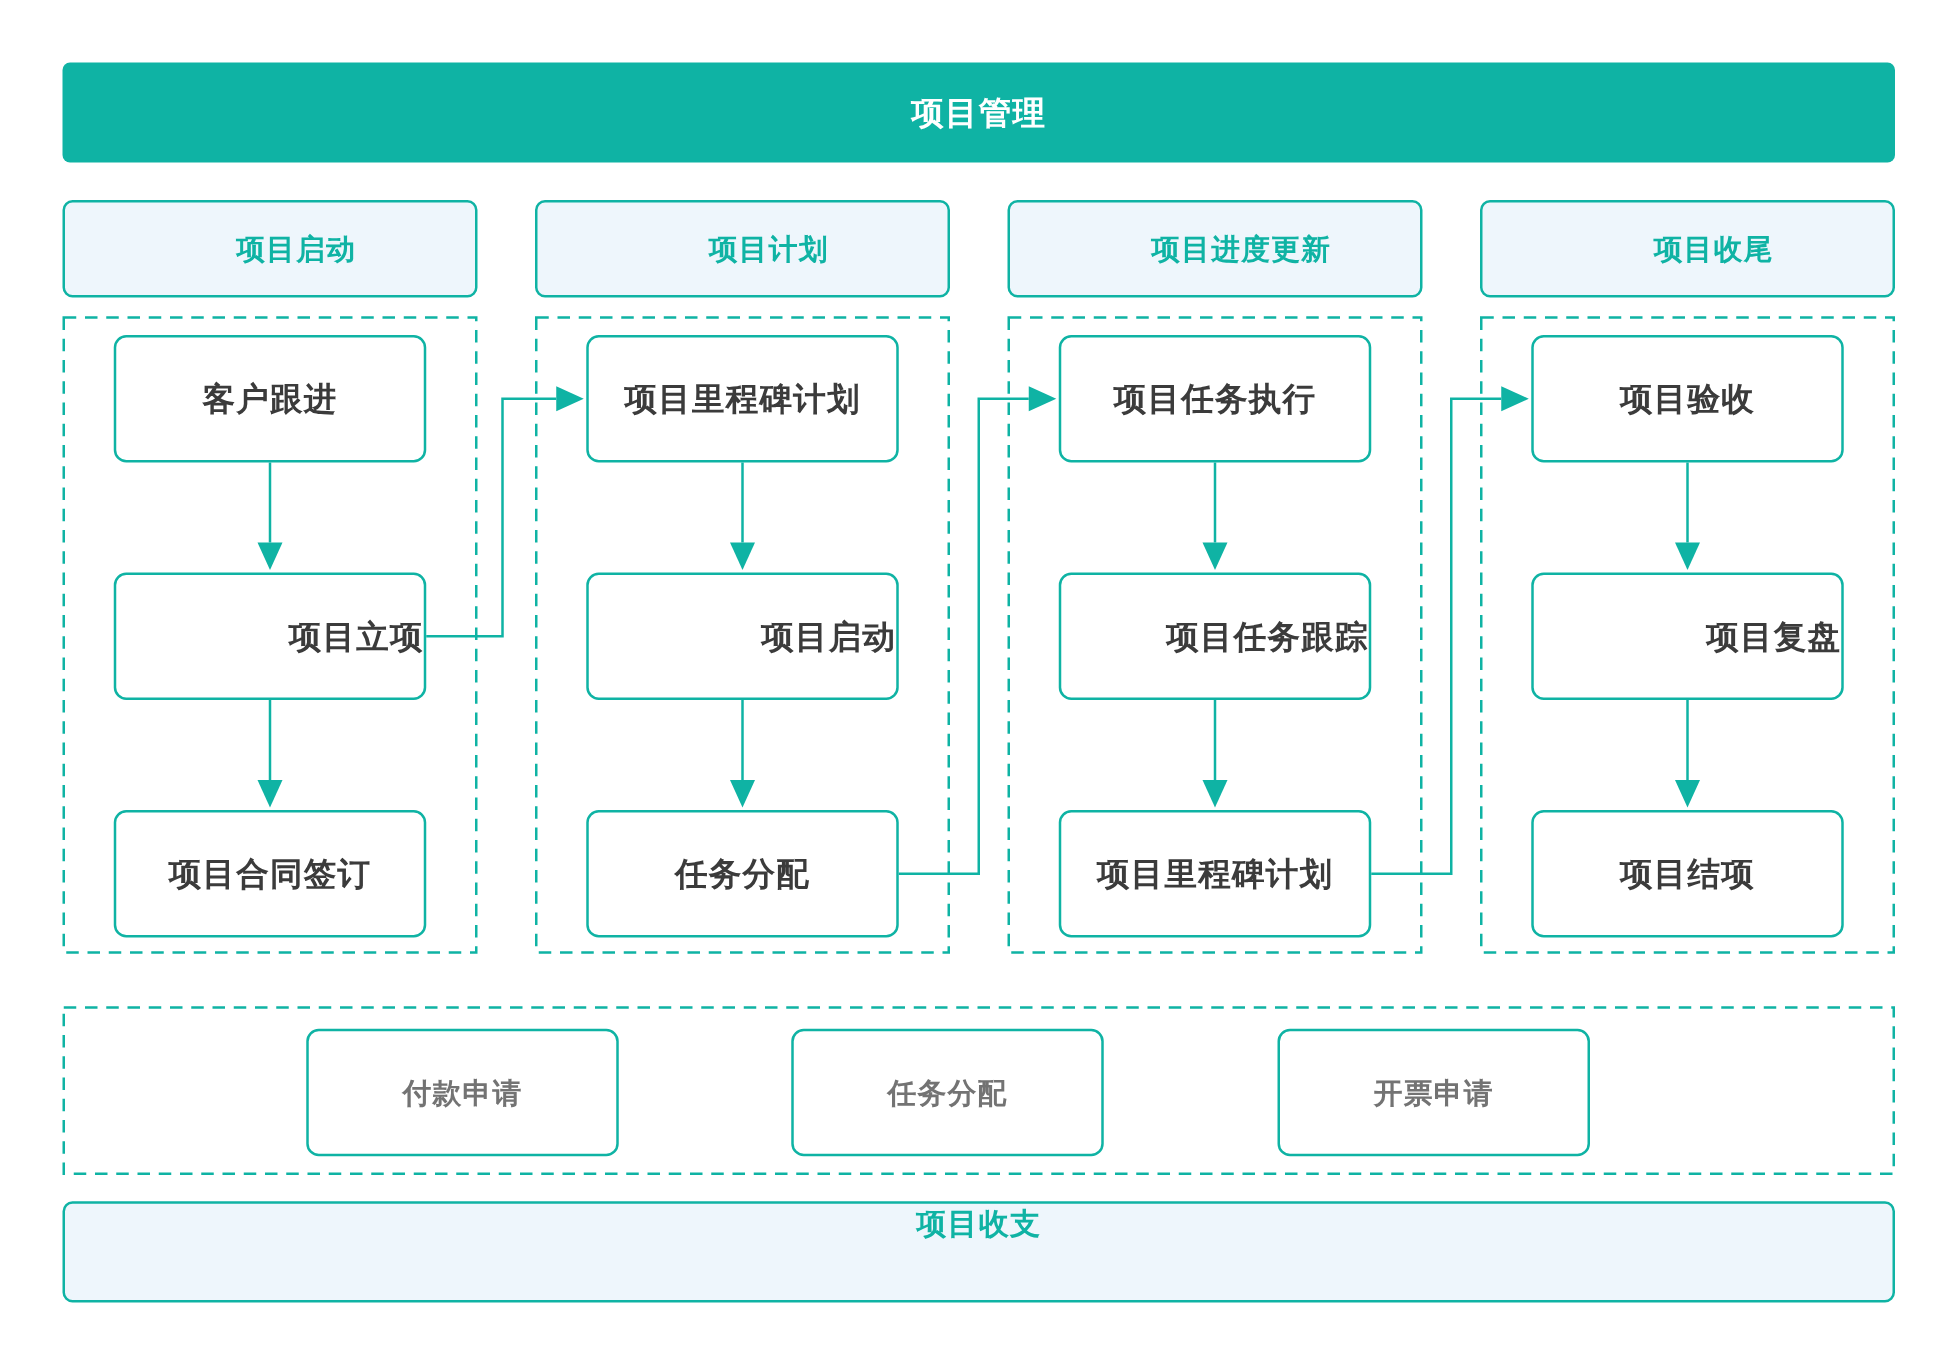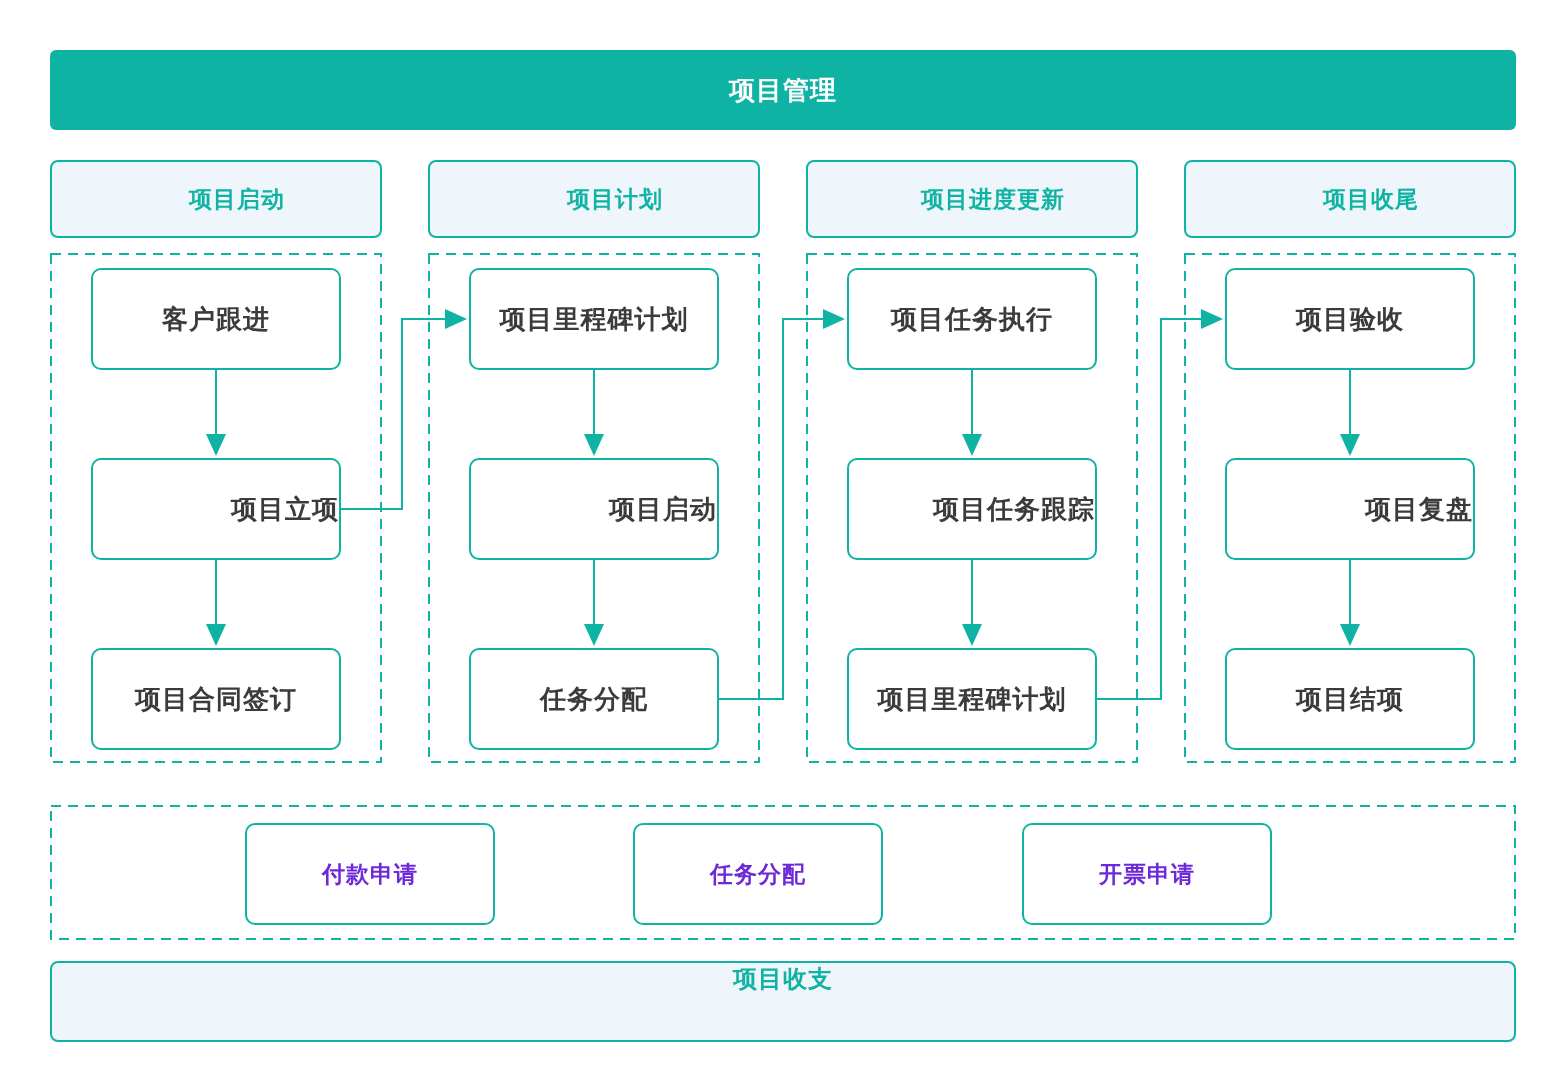--- a/index.html
+++ b/index.html
@@ -101,21 +101,21 @@
     top: 823px;
     width: 250px; height: 102px;
     background: #ffffff;
     border: 2px solid var(--accent);
     border-radius: 10px;
     box-sizing: border-box;
     display: flex; align-items: center; justify-content: center;
     z-index: 2;
   }
   .finance-box span {
-    color: #6d28d9;
+    color: #737373;
     font-size: 23px;
     font-weight: 600;
     letter-spacing: 1px;
   }
   
   .overlay {
     position: absolute;
     left: 0; top: 0;
     width: 1566px; height: 1092px;
     z-index: 1;

